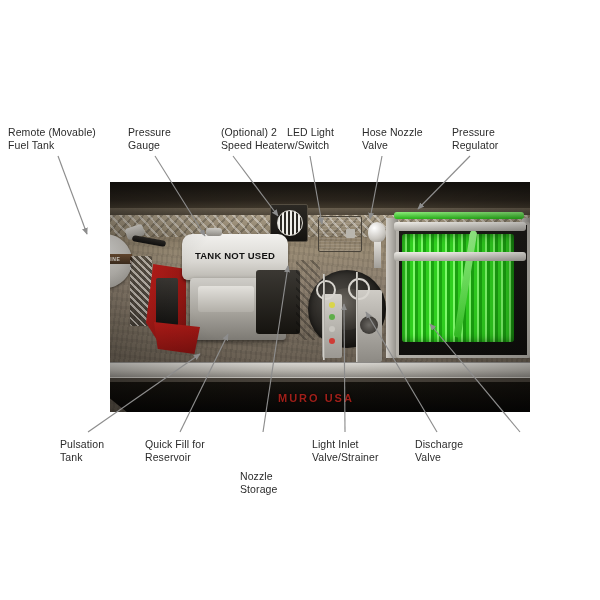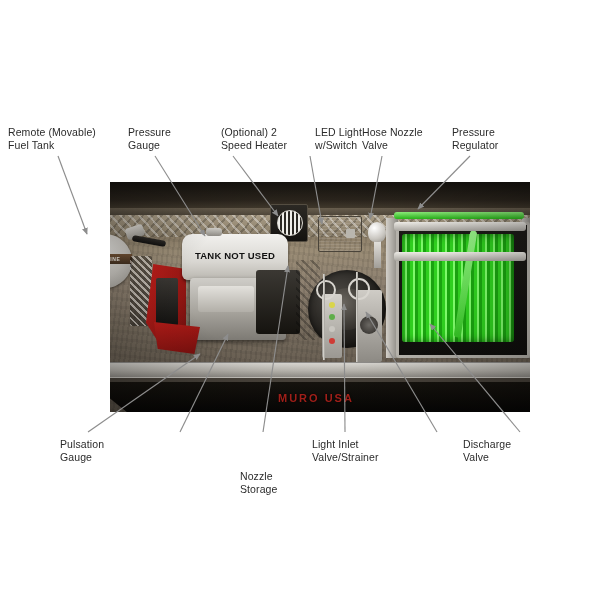--- a/index.html
+++ b/index.html
@@ -267,29 +267,31 @@
         <line x1="520" y1="428" x2="430" y2="320" marker-end="url(#ah)"></line>
       </g>
   </svg>
 
   <div class="label" style="left:8px;top:122px;">Remote (Movable)
 Fuel Tank</div>
   <div class="label" style="left:128px;top:122px;">Pressure
 Gauge</div>
   <div class="label" style="left:198px;top:122px;margin-left:23px;">(Optional) 2
 Speed Heater</div>
-  <div class="label" style="left:287px;top:122px;margin-left:28px;">LED Light
+  <div class="label" style="left:287px;top:122px;">LED Light
 w/Switch</div>
   <div class="label" style="left:362px;top:122px;">Hose Nozzle
 Valve</div>
   <div class="label" style="left:452px;top:122px;">Pressure
 Regulator</div>
 
   <div class="label" style="left:60px;top:434px;">Pulsation
-Gauge</div>
+Tank</div>
+  <div class="label" style="left:145px;top:434px;">Quick Fill for
+Reservoir</div>
   <div class="label" style="left:240px;top:434px;margin-top:32px;">Nozzle
 Storage</div>
   <div class="label" style="left:312px;top:434px;">Light Inlet
 Valve/Strainer</div>
-  <div class="label" style="left:415px;top:434px;margin-left:48px;">Discharge
+  <div class="label" style="left:415px;top:434px;">Discharge
 Valve</div>
 
 </div>
 
 </body></html>

